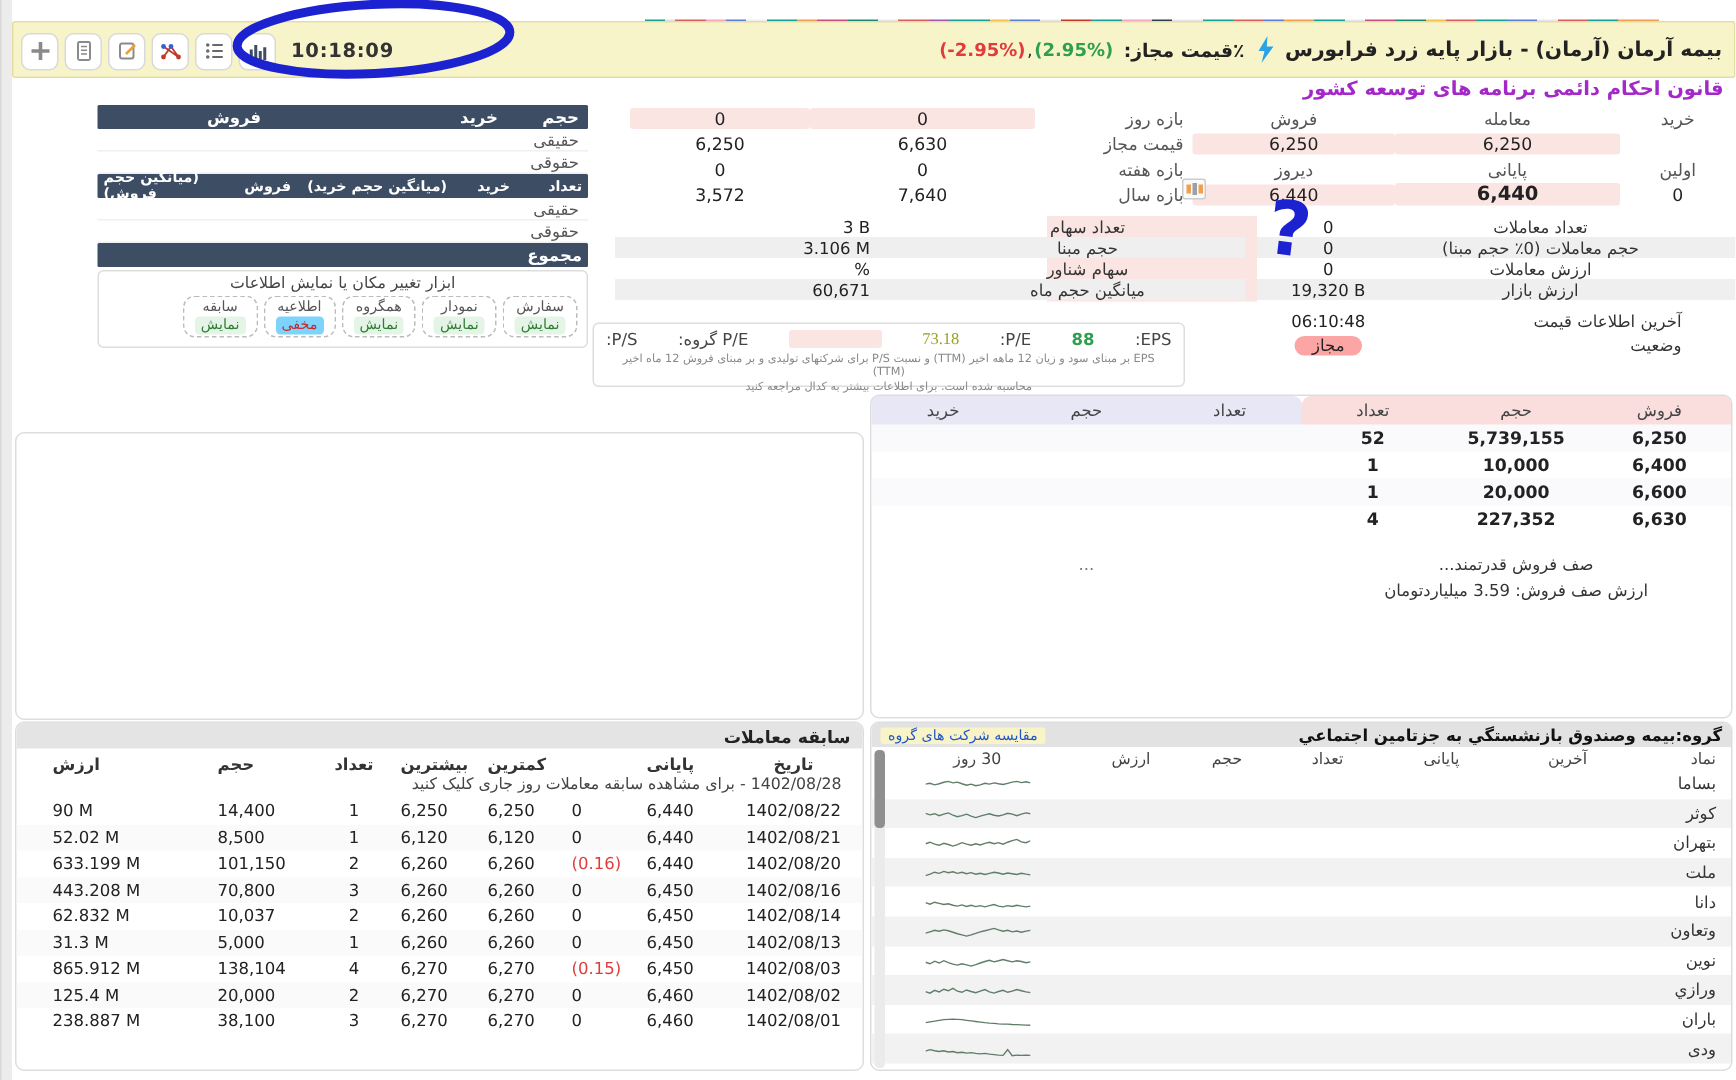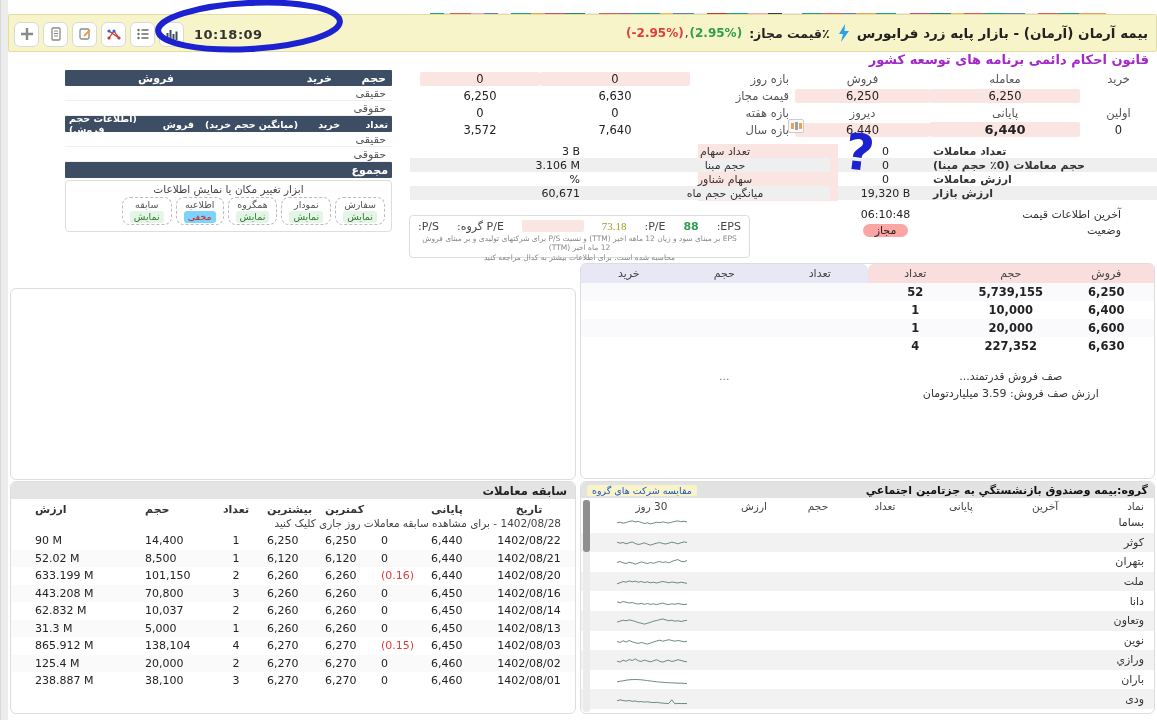--- a/index.html
+++ b/index.html
@@ -47,34 +47,34 @@
     border:1px solid #ccc; border-radius:2px; display:flex; align-items:center; justify-content:center;
     gap:1px; }
   .mini-icon i { width:3px; height:6px; background:#f0a050; display:block; }
   .mini-icon i:nth-child(2){ height:8px; background:#9aa0a6; }
 
   
   .stats-right { right:0; top:144px; width:319px; font-size:11px; }
   .stats-mid { right:327px; top:144px; width:420px; font-size:11px; }
   .st-row { display:flex; height:14px; align-items:center; }
   .st-row:nth-child(even){ background:#efefef; }
-  .stats-right .st-lbl { flex:1; text-align:left; padding-right:36px; color:#333;font-weight:bold; }
+  .stats-right .st-lbl { flex:1; text-align:center; padding-right:36px; color:#333; }
   .stats-right .st-val { width:95px; text-align:center; color:#222; }
   .stats-mid .st-lbl { width:210px; text-align:center; color:#333; }
   .stats-mid .st-val { flex:1; text-align:right; padding-right:40px; color:#222; }
   .pink-block { right:319px; top:144px; width:140px; height:57px; background:#fbe5e3; }
 
   .last-info { right:0; top:206px; width:319px; font-size:11px; }
   .li-row { display:flex; height:16px; align-items:center; }
   .li-lbl { flex:1; text-align:right; padding-right:36px; color:#333; }
   .li-val { width:95px; text-align:center; color:#222; }
   .pill { background:#fca5a5; border-radius:8px; padding:0 12px; display:inline-block; }
 
   
-  .eps-box { left:409px; top:215px; width:341px; height:43px; background:#fff;
+  .eps-box { left:395px; top:215px; width:395px; height:43px; background:#fff;
     border:1px solid #ddd; border-radius:4px; padding:2px 8px; }
   .eps-row { display:flex; direction:ltr; justify-content:space-between; align-items:center;
     font-size:11px; height:16px; color:#444; }
   .rtl-lbl { direction:rtl; unicode-bidi:isolate; }
   .eps-val { color:#2e9e4f; font-weight:bold; }
   .pe-val { color:#9aa021;font-family:Liberation Serif, serif; }
   .pe-group-box { width:62px; height:12px; background:#fbe5e3; border-radius:2px; }
   .eps-note { font-size:7.5px; color:#888; text-align:center; line-height:1.25; }
 
   
@@ -324,21 +324,21 @@
       <span class="lt-h1-c1">حقیقی</span>
     </div>
   <div class="lt-row">
       <span class="lt-h1-c1">حقوقی</span>
     </div>
   <div class="lt-head small">
     <span class="lt-h2-c1">تعداد</span>
     <span class="lt-h2-c2">خرید</span>
     <span class="lt-h2-c3">(میانگین حجم خرید)</span>
     <span class="lt-h2-c4">فروش</span>
-    <span class="lt-h2-c5">(اطلاعات حجم فروش)</span>
+    <span class="lt-h2-c5">(میانگین حجم فروش)</span>
   </div>
   <div class="lt-row">
       <span class="lt-h1-c1">حقیقی</span>
     </div>
   <div class="lt-row">
       <span class="lt-h1-c1">حقوقی</span>
     </div>
   <div class="lt-head">
       <span class="lt-total">مجموع</span>
     </div>

